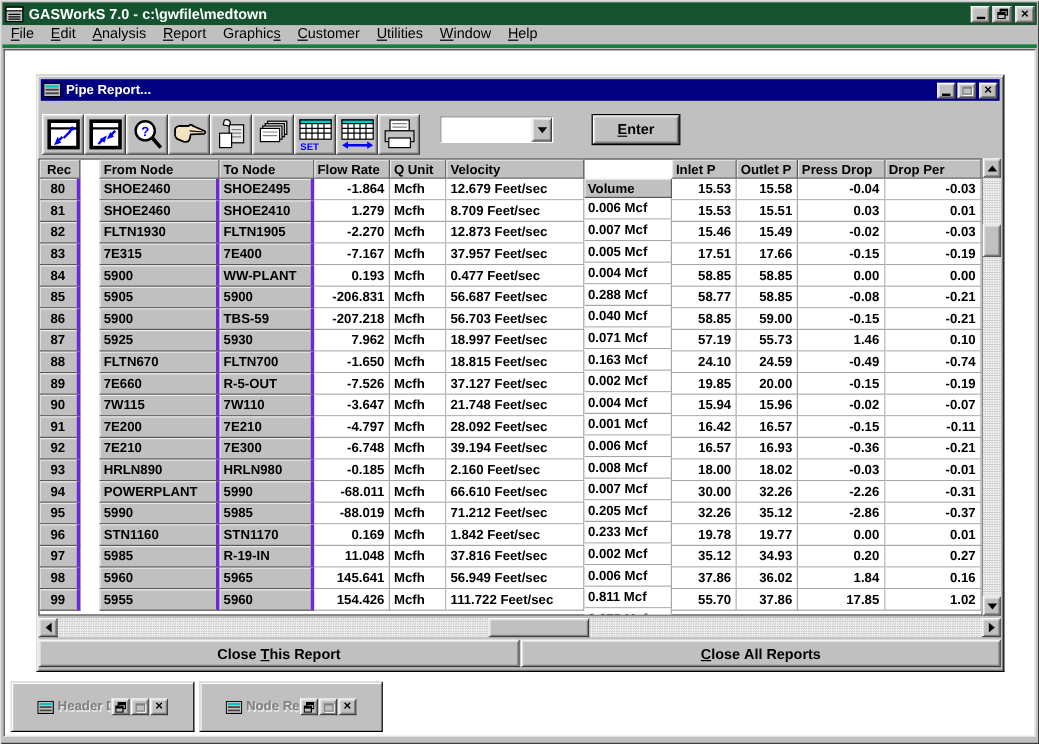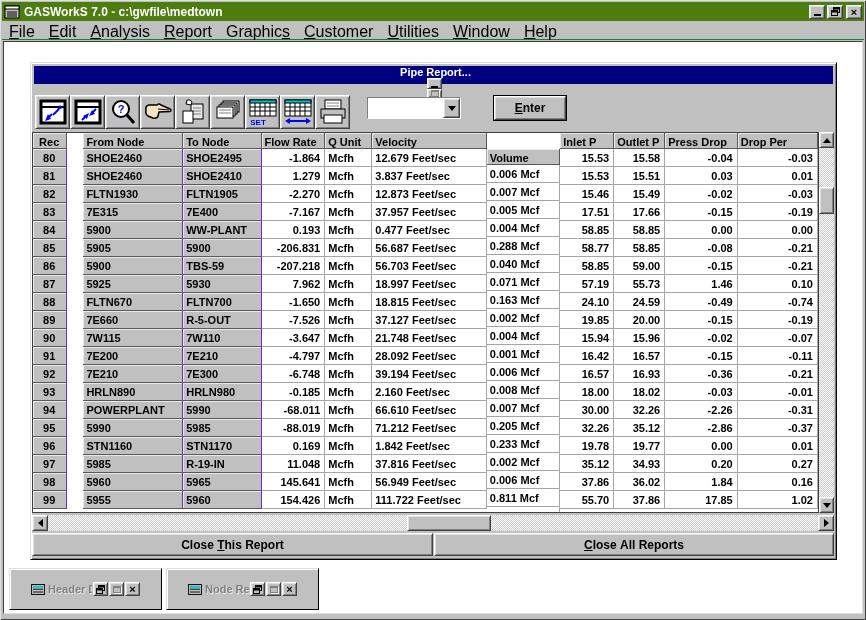--- a/index.html
+++ b/index.html
@@ -5,44 +5,44 @@
   * { box-sizing: border-box; margin: 0; padding: 0; }
   html,body { width:866px; height:620px; overflow:hidden; }
   body { font-family:"Liberation Sans", sans-serif; background:#c0c0c0; position:relative; }
 
   .raised { background:#c0c0c0; border:1px solid; border-color:#ffffff #404040 #404040 #ffffff;
             box-shadow: inset 1px 1px 0 #dfdfdf, inset -1px -1px 0 #808080; }
 
   
   .main-window { position:absolute; inset:0; background:#c0c0c0;
      box-shadow: inset 1px 1px 0 #dfdfdf, inset -1px -1px 0 #404040; }
-  .titlebar { position:absolute; left:2px; top:2px; right:2px; height:19px; background:#4d7c0f;
+  .titlebar { position:absolute; left:2px; top:2px; right:2px; height:19px; background:#14532d;
      display:flex; align-items:center; padding:0 2px; }
   .titlebar .title { color:#fff; font-size:12px; font-weight:bold; margin-left:4px; flex:1;
      white-space:nowrap; overflow:hidden; }
   .tb-btn { width:16px; height:14px; margin-left:2px; display:flex; align-items:center; justify-content:center;
      font-size:10px; font-weight:bold; color:#000; cursor:default; }
   .glyph-min { width:7px; height:2px; background:#000; margin-top:7px; }
   .glyph-x { font-size:11px; line-height:10px; font-weight:bold; }
 
   
   .menubar { position:absolute; left:2px; top:21px; right:2px; height:19px; background:#c0c0c0;
-     display:flex; align-items:flex-start; font-size:16px; border-bottom:1px solid #15803d; }
+     display:flex; align-items:flex-end; font-size:12px; border-bottom:3px solid #15803d; }
   .menu-item { padding:2px 7px; white-space:nowrap; }
 
   
   .mdi { position:absolute; left:3px; top:41px; right:3px; bottom:6px; background:#fff;
      border:1px solid; border-color:#404040 #dfdfdf #dfdfdf #404040; }
 
   
   .pipe-window { position:absolute; left:26px; top:20px; width:807px; height:498px; background:#c0c0c0;
      border:1px solid; border-color:#dfdfdf #000 #000 #dfdfdf;
      box-shadow: inset 1px 1px 0 #fff, inset -1px -1px 0 #808080; }
   .pipe-titlebar { position:absolute; left:3px; top:3px; width:799px; height:18px; background:#000080;
-     display:flex; align-items:center; padding:0 2px;flex-direction:column; }
+     display:flex; align-items:center; padding:0 2px; }
   .pipe-titlebar .title { color:#fff; font-size:11px; font-weight:bold; margin-left:4px; flex:1; }
   .pipe-tb-btn { width:15px; height:13px; margin-left:2px; display:flex; align-items:center; justify-content:center; }
   .glyph-max-disabled { width:8px; height:7px; border:1px solid #808080; border-top:2px solid #808080;
      box-shadow:1px 1px 0 #fff; }
 
   
   .toolbar { position:absolute; left:4px; top:30px; width:799px; height:38px; display:flex; align-items:center; }
   .tool-btn { width:35px; height:34px; margin-right:0px; display:flex; align-items:center; justify-content:center; }
   .combo { position:absolute; left:332px; top:4px; width:94px; height:22px; background:#fff;
      border:1px solid; border-color:#808080 #fff #fff #808080; box-shadow:inset 1px 1px 0 #404040;
@@ -57,21 +57,21 @@
      display:flex; align-items:center; justify-content:center; outline:1px solid #000; }
 
   
   .grid { position:absolute; left:1px; top:69px; width:787px; height:381px; background:#fff;
      border:1px solid #404040; overflow:hidden; font-size:11px; font-weight:bold; }
   .trow { display:flex; height:18px; }
   .trow.hrow { height:16px; }
   .cell { height:100%; padding:2px 4px 0 3px; white-space:nowrap; overflow:hidden; line-height:15px; }
   .hc { background:#c0c0c0; border-right:1px solid #595959; border-bottom:1px solid #595959;
         box-shadow: inset 1px 1px 0 #e9e9e9; }
-  .fixed { background:#c0c0c0; border-right:1px solid #6d28d9; border-bottom:1px solid #595959;
+  .fixed { background:#c0c0c0; border-right:3px solid #6d28d9; border-bottom:1px solid #595959;
         box-shadow: inset 1px 1px 0 #e9e9e9; }
   .data { background:#fff; border-right:1px solid #a6a6a6; border-bottom:1px solid #a6a6a6; }
   .c0 { width:35px; text-align:center; }
   .c1 { width:102px;margin-left:16px; } .c2 { width:80px; } .c3 { width:65px; } .c4 { width:48px; }
   .c5 { width:117px; } .c6 { width:75px;margin-top:16px; } .c7 { width:55px; } .c8 { width:52px; }
   .c9 { width:74px; } .c10 { width:82px; }
   .data.c3,.data.c7,.data.c8,.data.c9,.data.c10 { text-align:right; }
 
   
   .track { background:#c0c0c0;
@@ -298,21 +298,21 @@
               <div class="cell c8 data">15.58</div>
               <div class="cell c9 data">-0.04</div>
               <div class="cell c10 data">-0.03</div>
             </div>
             <div class="trow">
               <div class="cell c0 fixed">81</div>
               <div class="cell c1 fixed">SHOE2460</div>
               <div class="cell c2 fixed">SHOE2410</div>
               <div class="cell c3 data">1.279</div>
               <div class="cell c4 data">Mcfh</div>
-              <div class="cell c5 data">3.837 Feet/sec</div>
+              <div class="cell c5 data">8.709 Feet/sec</div>
               <div class="cell c6 data">0.007 Mcf</div>
               <div class="cell c7 data">15.53</div>
               <div class="cell c8 data">15.51</div>
               <div class="cell c9 data">0.03</div>
               <div class="cell c10 data">0.01</div>
             </div>
             <div class="trow">
               <div class="cell c0 fixed">82</div>
               <div class="cell c1 fixed">FLTN1930</div>
               <div class="cell c2 fixed">FLTN1905</div>

